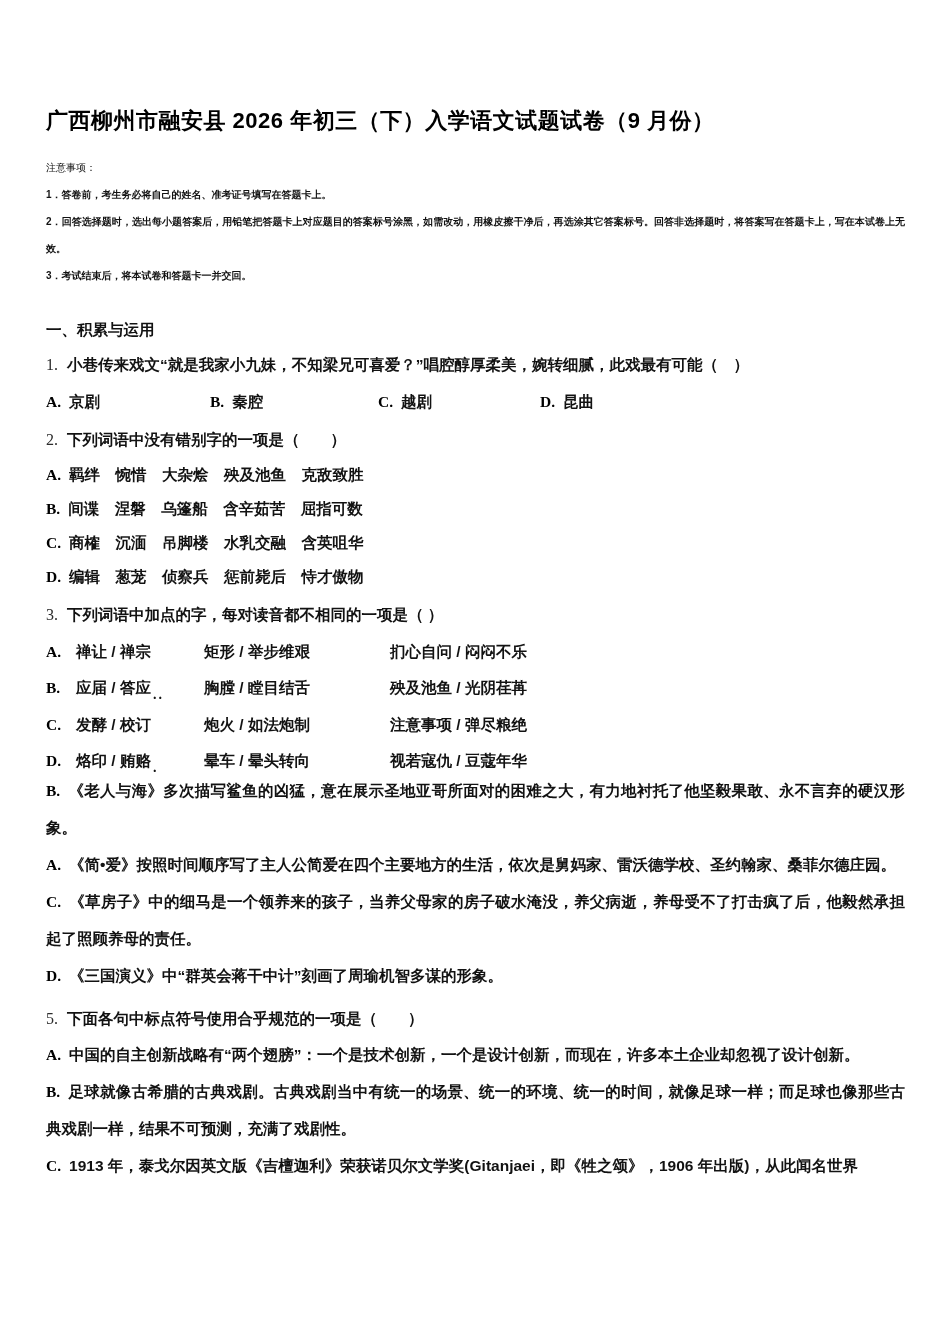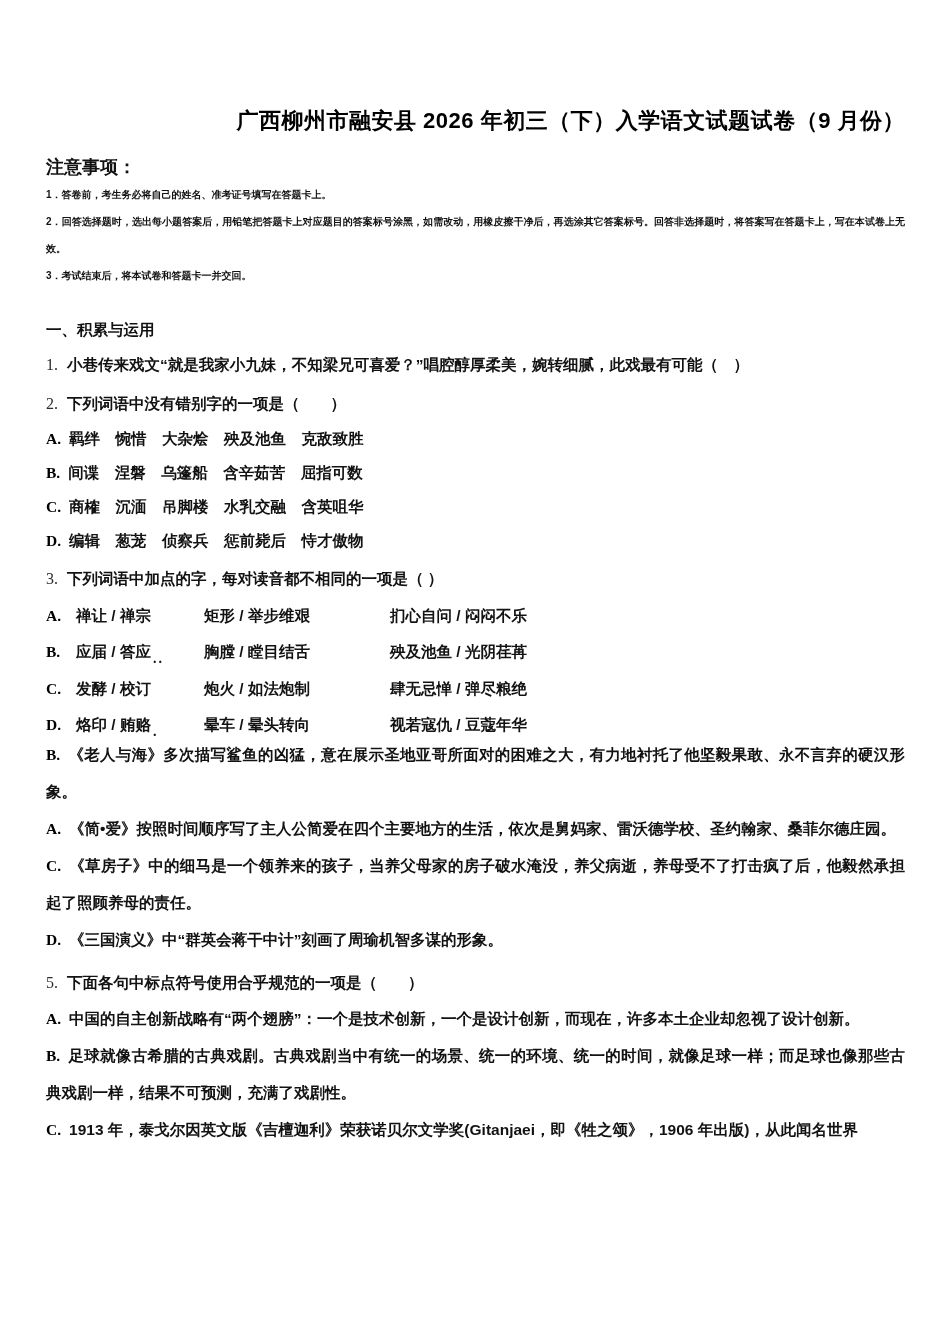--- a/index.html
+++ b/index.html
@@ -12,30 +12,30 @@
     font-family: "Liberation Sans", "DejaVu Sans", sans-serif;
     color: #121212;
   }
   .page {
     width: 950px;
     height: 1344px;
     padding: 106px 45px 0 46px;
     background: #ffffff;
   }
   .exam-title {
-    text-align: right;
+    text-align: left;
     font-size: 22px;
     font-weight: 800;
     letter-spacing: 0.5px;
     color: #000;
     margin-bottom: 18px;
   }
   .notice-heading {
-    font-size: 18px;
-    font-weight: 700;
+    font-size: 10px;
+    font-weight: 400;
     line-height: 27px;
   }
   .notice-item {
     font-size: 10px;
     font-weight: 700;
     line-height: 27px;
     text-align: justify;
   }
   .section-heading {
     margin-top: 30px;
@@ -123,20 +123,26 @@
     <p class="notice-item">2．回答选择题时，选出每小题答案后，用铅笔把答题卡上对应题目的答案标号涂黑，如需改动，用橡皮擦干净后，再选涂其它答案标号。回答非选择题时，将答案写在答题卡上，写在本试卷上无效。</p>
     <p class="notice-item">3．考试结束后，将本试卷和答题卡一并交回。</p>
   </div>
 
   <div class="section-heading">一、积累与运用</div>
 
   <div>
     <div class="q-stem">
       <span class="q-num">1.</span><span>小巷传来戏文“就是我家小九妹，不知梁兄可喜爱？”唱腔醇厚柔美，婉转细腻，此戏最有可能（　）</span>
     </div>
+    <div class="opt-row-grid4">
+      <span><span class="opt-label">A.</span><span>京剧</span></span>
+      <span><span class="opt-label">B.</span><span>秦腔</span></span>
+      <span><span class="opt-label">C.</span><span>越剧</span></span>
+      <span><span class="opt-label">D.</span><span>昆曲</span></span>
+    </div>
   </div>
 
   <div>
     <div class="q-stem gap-sm">
       <span class="q-num">2.</span><span>下列词语中没有错别字的一项是（　　）</span>
     </div>
     <div class="opt-line"><span class="opt-label">A.</span><span>羁绊　惋惜　大杂烩　殃及池鱼　克敌致胜</span></div>
     <div class="opt-line"><span class="opt-label">B.</span><span>间谍　涅磐　乌篷船　含辛茹苦　屈指可数</span></div>
     <div class="opt-line"><span class="opt-label">C.</span><span>商榷　沉湎　吊脚楼　水乳交融　含英咀华</span></div>
     <div class="opt-line"><span class="opt-label">D.</span><span>编辑　葱茏　侦察兵　惩前毙后　恃才傲物</span></div>
@@ -155,21 +161,21 @@
     <div class="opt-row-grid3">
       <span class="opt-label">B.</span>
       <span><span>应届 / 答应</span><span class="dot-marks">..</span></span>
       <span>胸膛 / 瞠目结舌</span>
       <span>殃及池鱼 / 光阴荏苒</span>
     </div>
     <div class="opt-row-grid3">
       <span class="opt-label">C.</span>
       <span>发酵 / 校订</span>
       <span>炮火 / 如法炮制</span>
-      <span>肆无忌惮 / 弹尽粮绝</span>
+      <span>注意事项 / 弹尽粮绝</span>
     </div>
     <div class="opt-row-grid3">
       <span class="opt-label">D.</span>
       <span><span>烙印 / 贿赂</span><span class="dot-marks">.</span></span>
       <span>晕车 / 晕头转向</span>
       <span>视若寇仇 / 豆蔻年华</span>
     </div>
   </div>
 
   <div>

